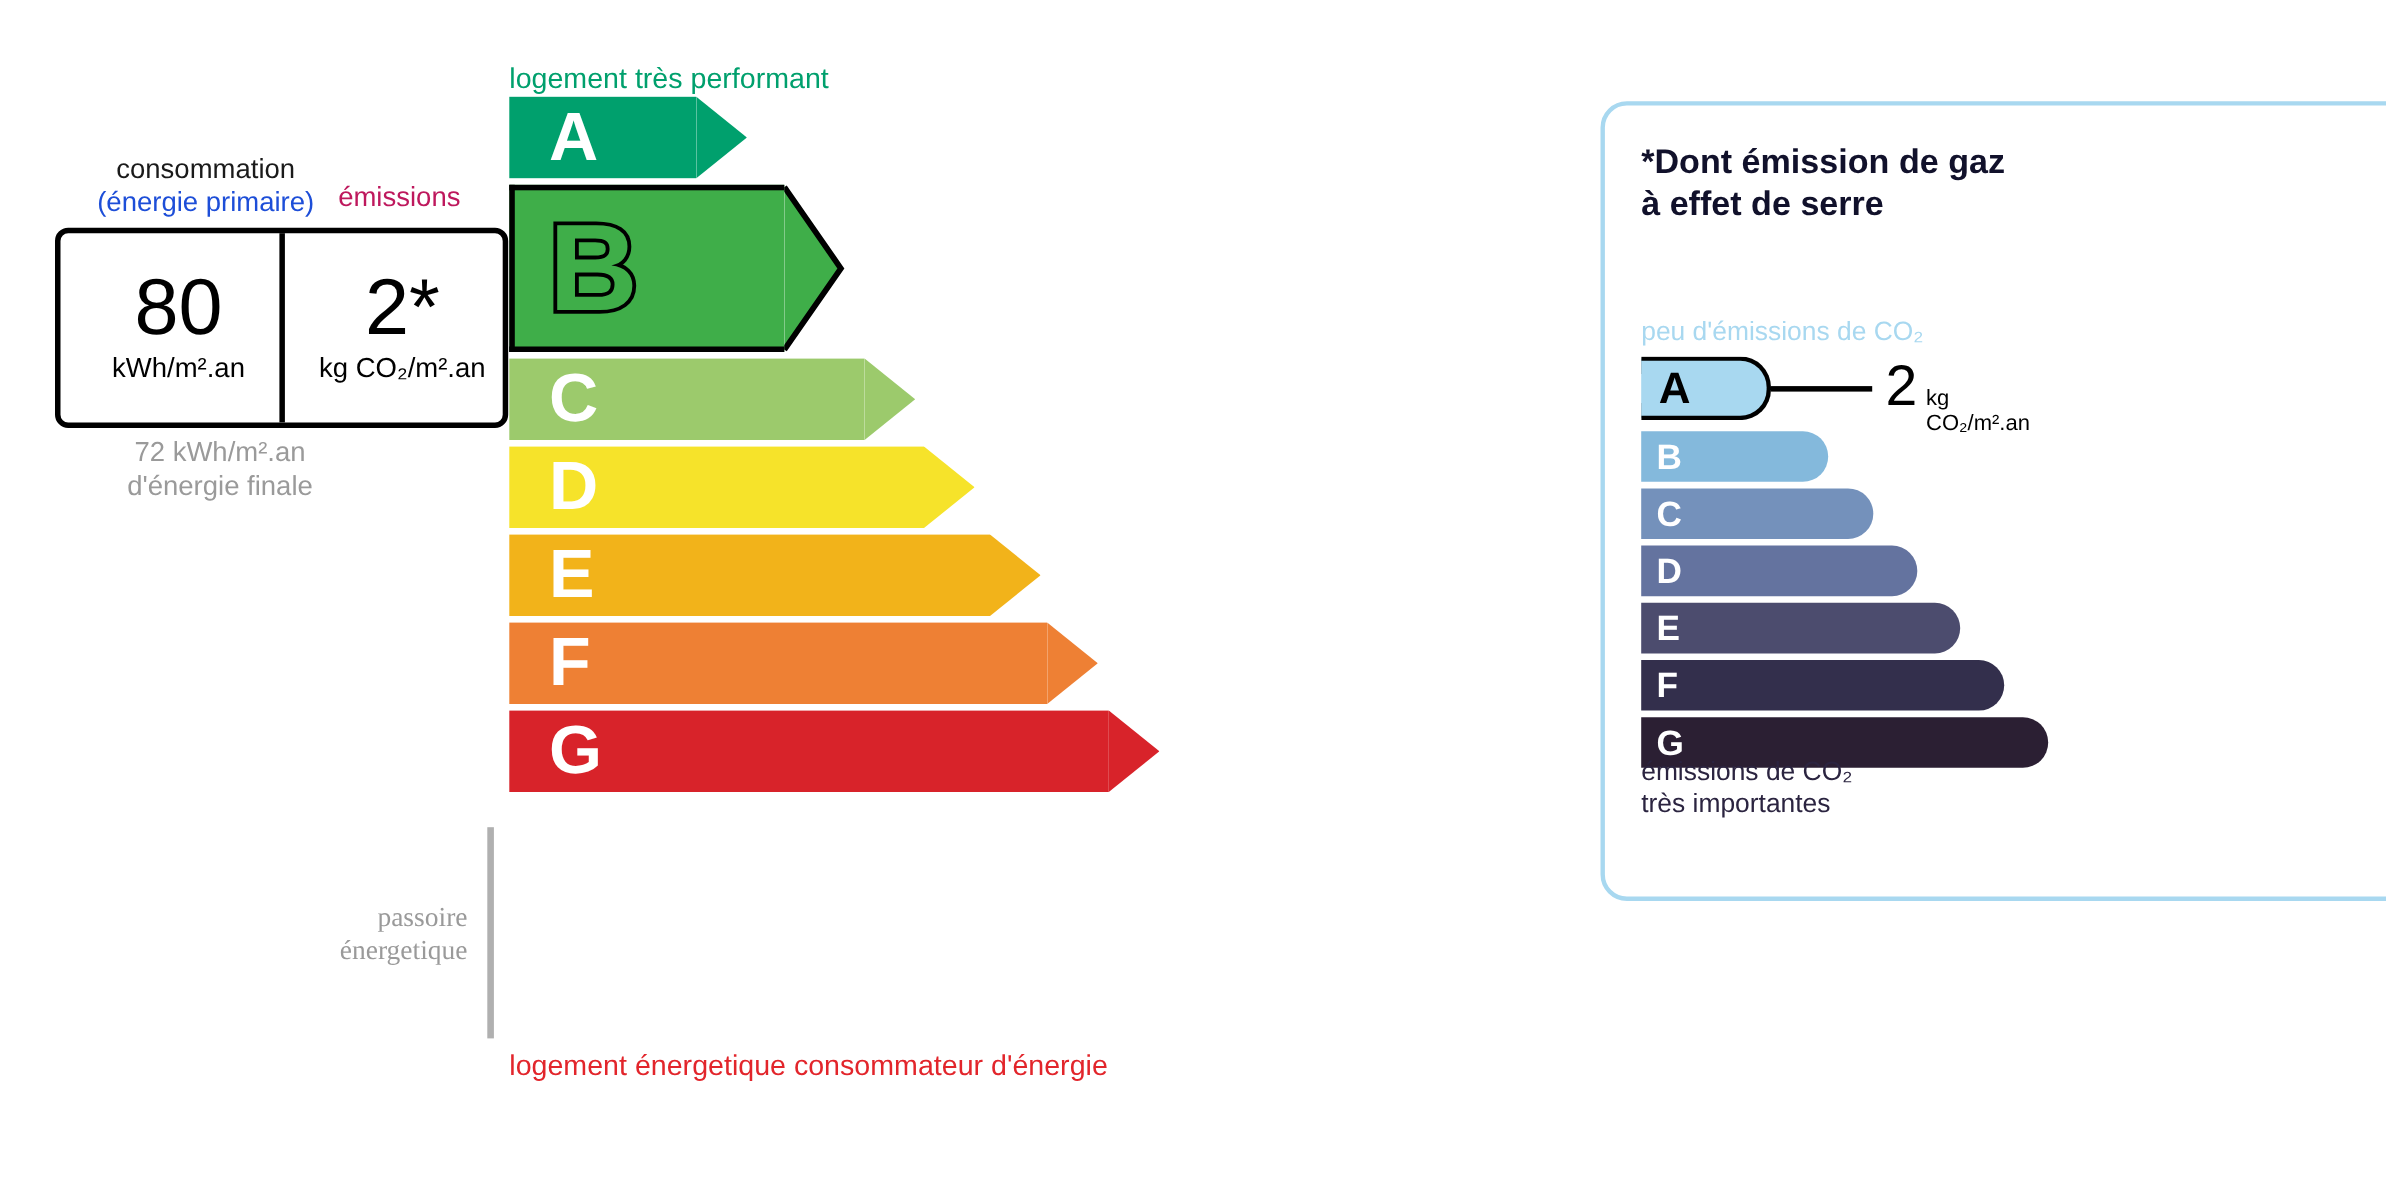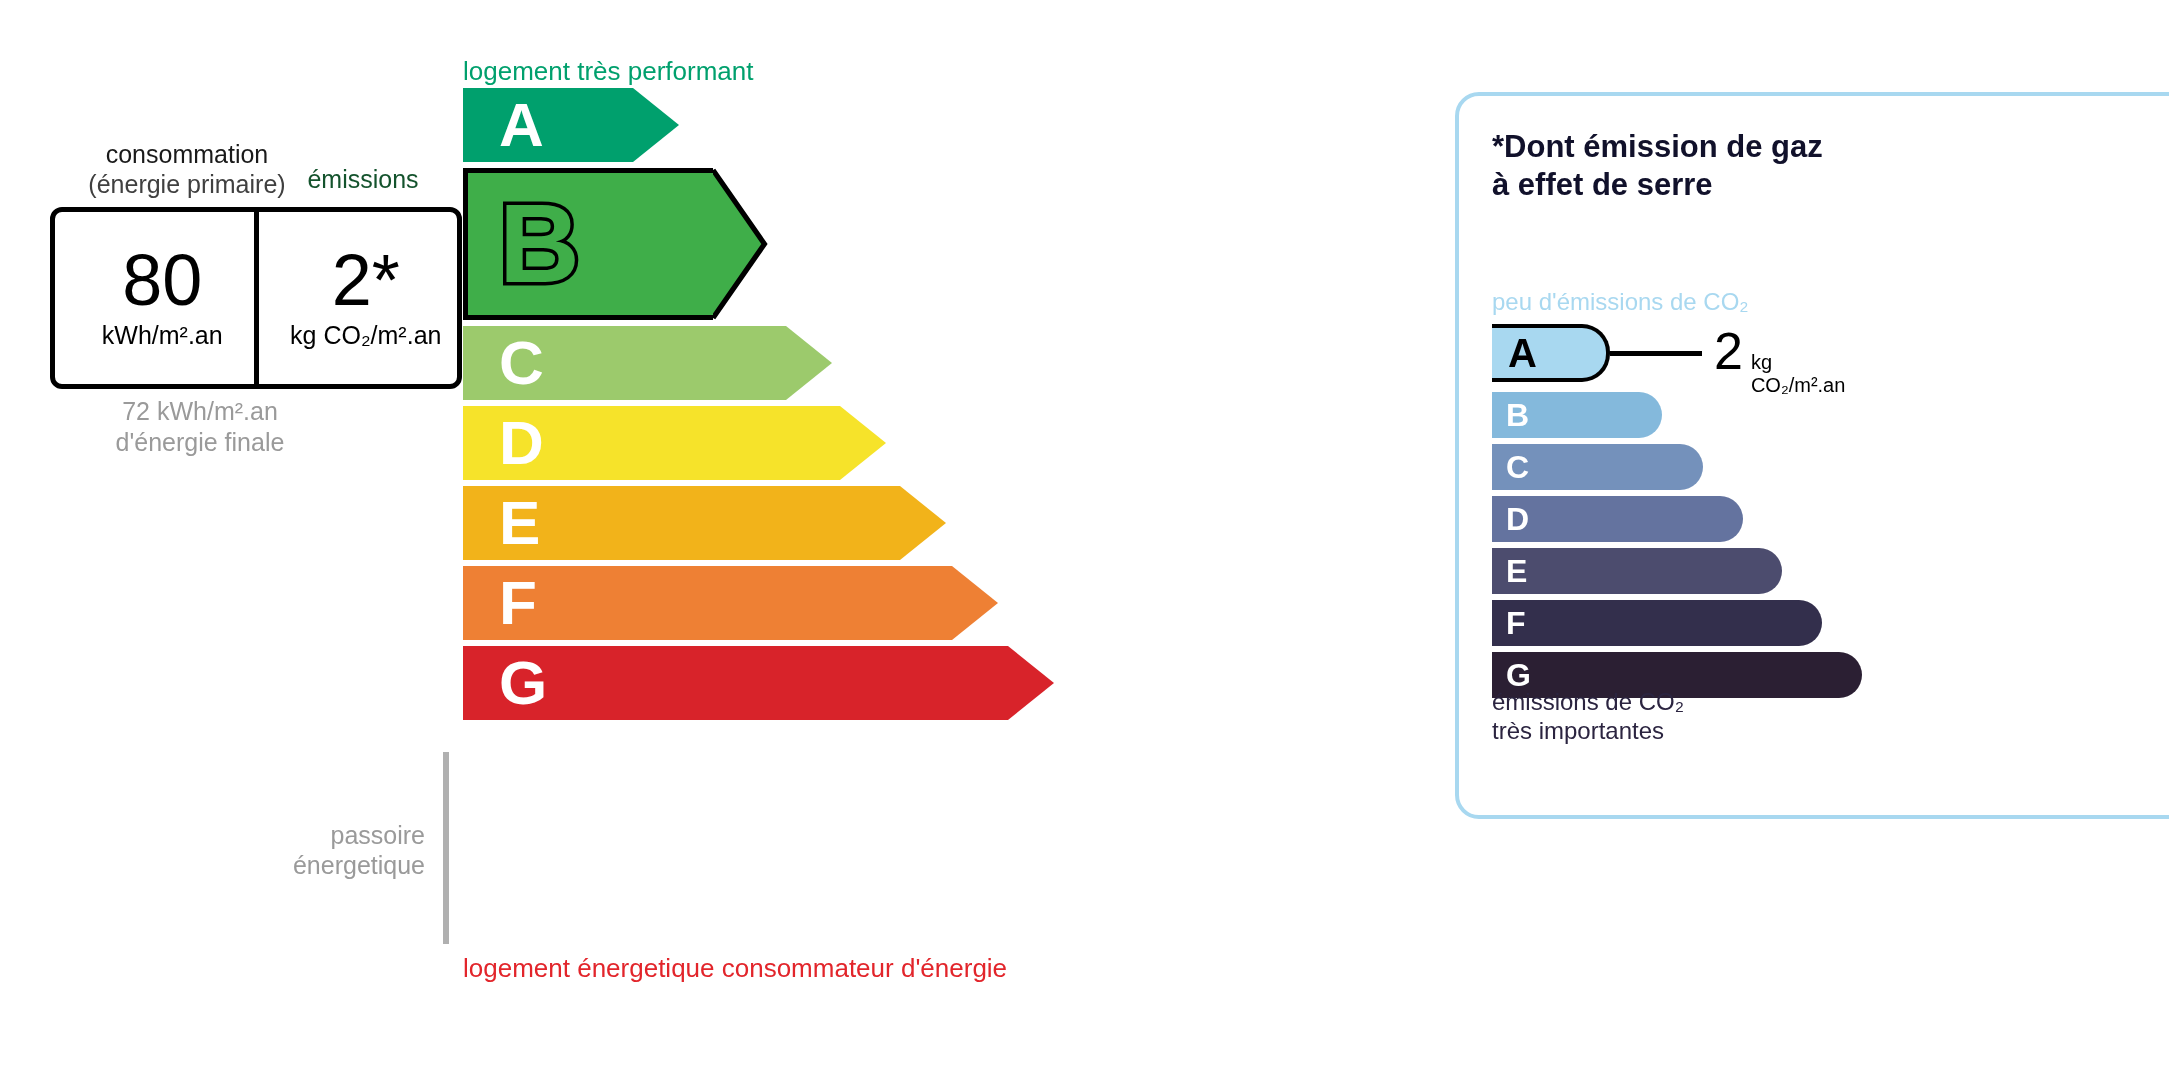--- a/index.html
+++ b/index.html
@@ -24,24 +24,24 @@
   .bottom-caption {
     position: absolute; left: 463px; top: 953px;
     font-size: 26px; color: #e2252b; white-space: nowrap;
   }
 
   
   .hdr-conso {
     position: absolute; left: 62px; top: 140px; width: 250px;
     text-align: center; font-size: 25px; color: #1a1a1a; line-height: 1.18;
   }
-  .hdr-conso .sub { color: #404040; display: block; }
+  .hdr-conso .sub { color: #1d4ed8; display: block; }
   .hdr-emis {
     position: absolute; left: 293px; top: 165px; width: 140px;
-    text-align: center; font-size: 25px; color: #14532d;
+    text-align: center; font-size: 25px; color: #be185d;
   }
 
   
   .value-box {
     position: absolute; left: 50px; top: 207px;
     width: 412px; height: 182px;
     border: 5px solid #000; border-radius: 12px;
     background: #fff; display: flex; z-index: 6;
   }
   .value-cell {
@@ -79,21 +79,21 @@
     paint-order: stroke fill;
   }
 
   
   .passoire-line {
     position: absolute; left: 443px; top: 752px;
     width: 6px; height: 192px; background: #b0b0b0;
   }
   .passoire-label {
     position: absolute; left: 230px; top: 820px; width: 195px;
-    text-align: right; font-size: 25px; color: #9a9a9a; line-height: 1.2;
+    text-align: right; font-size: 25px; color: #9a9a9a; line-height: 1.2; font-family: Liberation Serif, serif;
   }
 
   
   #co2-panel {
     position: absolute; left: 1455px; top: 92px;
     width: 812px; height: 727px;
     border: 4px solid #a8d8f0; border-radius: 24px; background: #fff;
   }
   .co2-title {
     position: absolute; left: 33px; top: 32px;

